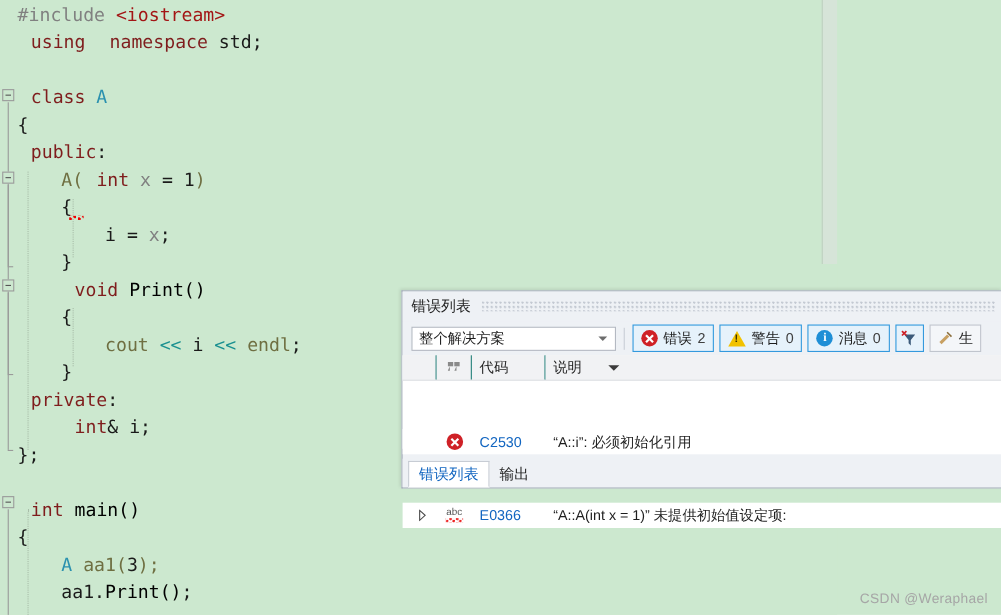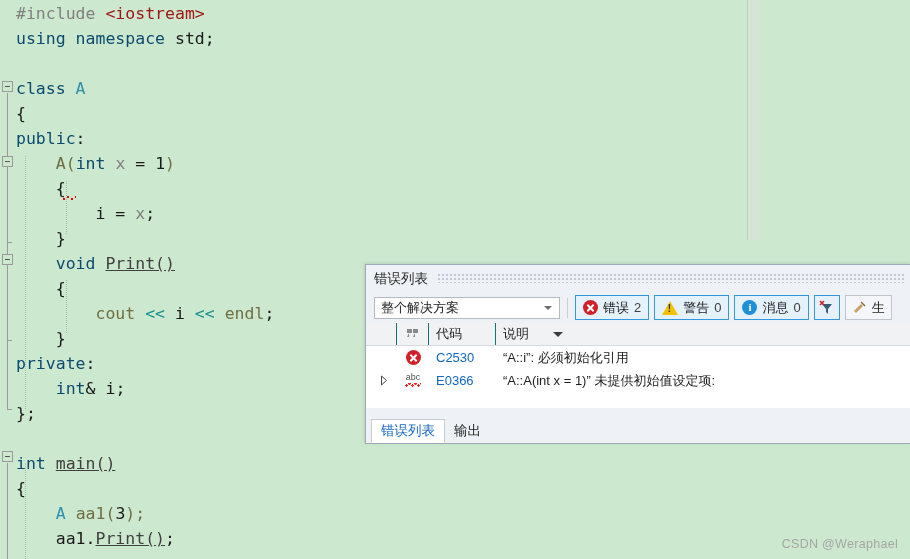--- a/index.html
+++ b/index.html
@@ -80,25 +80,25 @@
   .indent-guide {
     position: absolute;
     width: 1px;
     background: transparent;
     border-left: 1px dotted #a8bda9;
   }
 
   
   .t-pre   { color: #808080; }
   .t-str   { color: #a31515; }
-  .t-kw    { color: #0c4a6e; }
+  .t-kw    { color: #7f1d1d; margin-left: 12px; }
   .t-type  { color: #2b91af; }
   .t-plain { color: #1a1a1a; }
   .t-var   { color: #808080; }
-  .t-fn    { color: #404040; text-decoration: underline; }
+  .t-fn    { color: #000000; }
   .t-op    { color: #1a9090; }
   .t-num   { color: #1a1a1a; }
   .t-ident { color: #6f6f42; }
 
   .squiggle {
     position: absolute;
     height: 4px;
     background-image:
       radial-gradient(circle at 2px 3px, #e00 1.2px, transparent 1.4px),
       radial-gradient(circle at 6px 1px, #e00 1.2px, transparent 1.4px);
@@ -313,20 +313,21 @@
     border-top: 5px solid #3b3b3b;
   }
 
   .grid-row {
     display: flex;
     height: 23px;
     align-items: center;
     font-size: 13px;
     background: #fff;
     cursor: default;
+    margin-top: 44px;
   }
   .gr-expander {
     width: 31px;
     display: flex;
     align-items: center;
     justify-content: flex-end;
     padding-right: 9px;
   }
   .gr-icon {
     width: 32px;

